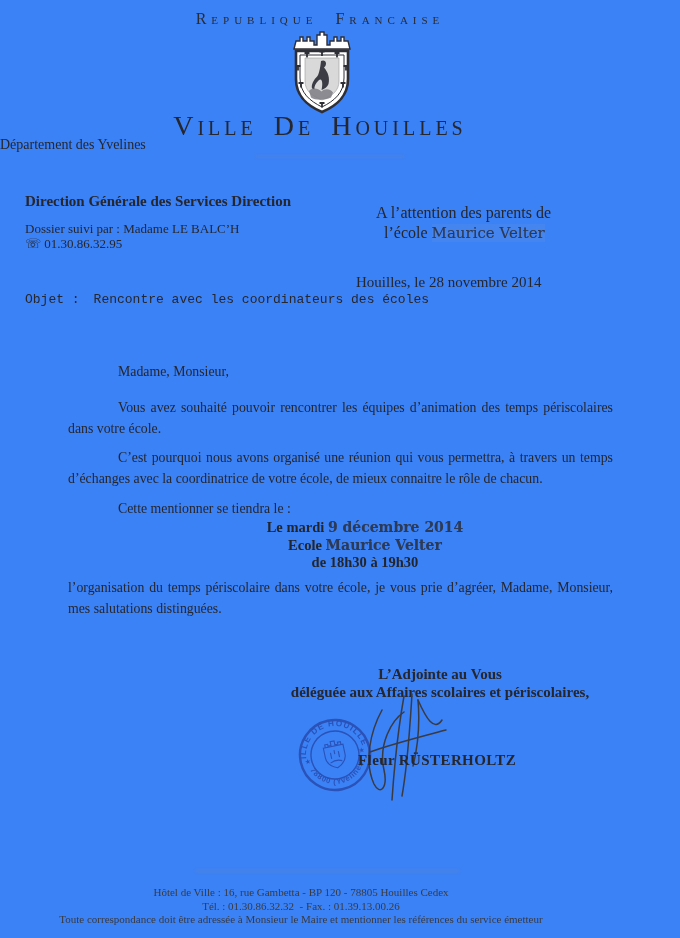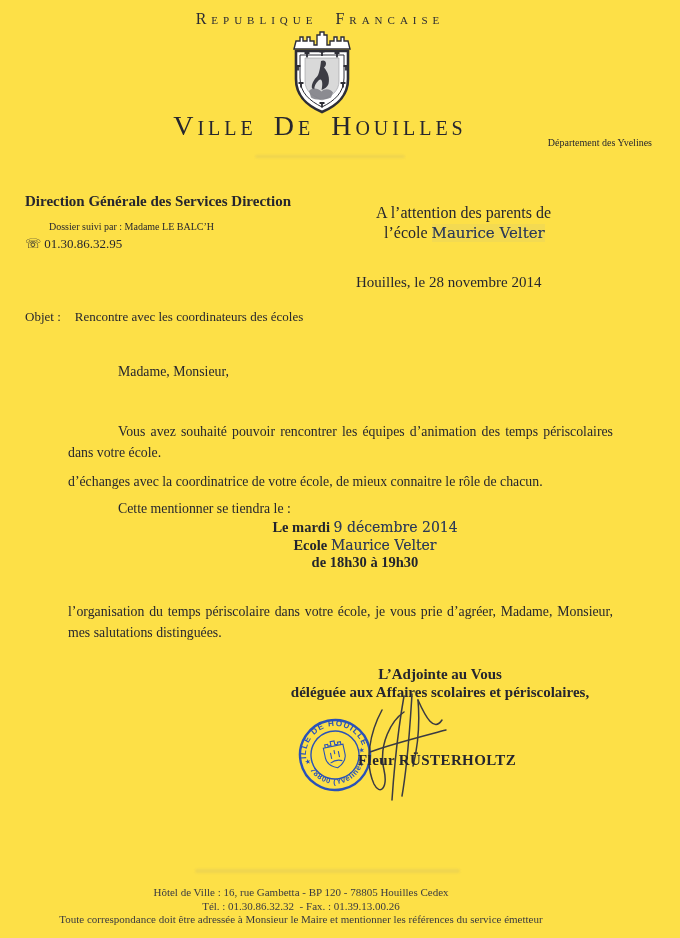--- a/index.html
+++ b/index.html
@@ -1,64 +1,64 @@
 <!DOCTYPE html>
 <html><head>
 <meta charset="utf-8">
 <style>
   * { margin:0; padding:0; box-sizing:border-box; }
   html,body { background:#ffffff; }
   .page {
     position:relative; width:680px; height:938px; margin:0 auto;
-    background:#fde047; overflow:hidden;
+    background:#3b82f6; overflow:hidden;
     font-family:"Liberation Serif", serif; color:#26262e;
   }
   .abs { position:absolute; }
   .republic {
     top:10px; left:0; width:640px; text-align:center;
     font-variant:small-caps; font-size:16px; letter-spacing:5px; word-spacing:9px;
     color:#2b2b33;
   }
   .arms-wrap { left:287px; top:29px; width:70px; height:86px; }
   .city-name {
     top:110px; left:0; width:640px; text-align:center;
     font-variant:small-caps; font-size:28px; letter-spacing:4px; word-spacing:6px;
     color:#26262e;
   }
-  .department { top:137px; left:12px; width:640px; text-align:right; font-size:10px; }
+  .department { top:137px; left:0; width:640px; text-align:left; font-size:14px; }
   .artifact { background:rgba(130,130,140,0.12); filter:blur(1px); border-radius:2px; }
 
   
   .service { left:25px; top:193px; font-size:15px; font-weight:bold; }
-  .dossier { left:25px; top:221px; font-size:10px;margin-left:24px; }
+  .dossier { left:25px; top:221px; font-size:13px; }
   .phone-line { left:25px; top:236px; font-size:13px; }
   .phone-glyph { font-family:"DejaVu Sans", sans-serif; font-size:13px; margin-right:3px; }
   .recipient { left:348px; top:203px; width:290px; font-size:16px; line-height:20px; }
   .recipient .l1 { padding-left:28px; }
   .recipient .l2 { padding-left:36px; }
   .inserted {
     font-family:"DejaVu Serif", serif; font-size:15px; color:#2c3a55;
     background:rgba(160,165,185,0.10); text-shadow:0 0 0.6px rgba(60,70,110,0.5);
   }
   .dateline { left:356px; top:274px; font-size:15px; }
-  .subject { left:25px; top:309px; font-size:13px; }
+  .subject { left:25px; top:292px; font-size:13px;font-family:Liberation Mono, monospace; }
   .subject .lbl { margin-right:14px; }
 
   
-  .bodytext { left:68px; width:545px; font-size:13.8px; line-height:21px; color:#26262e;margin-top:24px; }
+  .bodytext { left:68px; width:545px; font-size:13.8px; line-height:21px; color:#26262e; }
   .salutation { left:118px; top:364px; font-size:13.8px; }
   .p1 { top:397px; } .p2 { top:447px; } .p3 { left:118px; top:501px; font-size:13.8px; }
   .p4 { top:577px; }
   .jl { text-align:justify; text-align-last:justify; }
   .indent { padding-left:50px; }
   .meeting {
     left:118px; top:519px; width:494px; text-align:center;
     font-size:14.5px; font-weight:bold; line-height:17.5px; color:#23252d;
   }
-  .meeting .inserted { font-weight:normal; font-size:14px; background:none; }
+  .meeting .inserted { font-weight:bold; font-size:14px; background:none; }
 
   
   .sig-titles { left:275px; top:666px; width:330px; text-align:center;
     font-size:15px; font-weight:bold; line-height:17.5px; }
   .stamp-wrap { left:296px; top:716px; width:78px; height:78px; transform:rotate(-12deg); }
   .scribble-wrap { left:350px; top:690px; width:112px; height:120px; }
   .sig-name { left:358px; top:752px; font-size:15px; font-weight:bold; letter-spacing:0.4px; }
 
   
   .footer { left:0px; top:886px; width:602px; text-align:center;
@@ -127,20 +127,21 @@
   </div>
 
   <div class="abs salutation">Madame, Monsieur,</div>
 
   <div class="abs bodytext p1">
     <div class="jl indent">Vous avez souhaité pouvoir rencontrer les équipes d’animation des temps périscolaires</div>
     <div>dans votre école.</div>
   </div>
 
   <div class="abs bodytext p2">
+    <div class="jl indent">C’est pourquoi nous avons organisé une réunion qui vous permettra, à travers un temps</div>
     <div>d’échanges avec la coordinatrice de votre école, de mieux connaitre le rôle de chacun.</div>
   </div>
 
   <div class="abs p3">Cette mentionner se tiendra le :</div>
 
   <div class="abs meeting">
     <div>
       <span>Le mardi</span>
       <span class="inserted">9 décembre 2014</span>
     </div>

